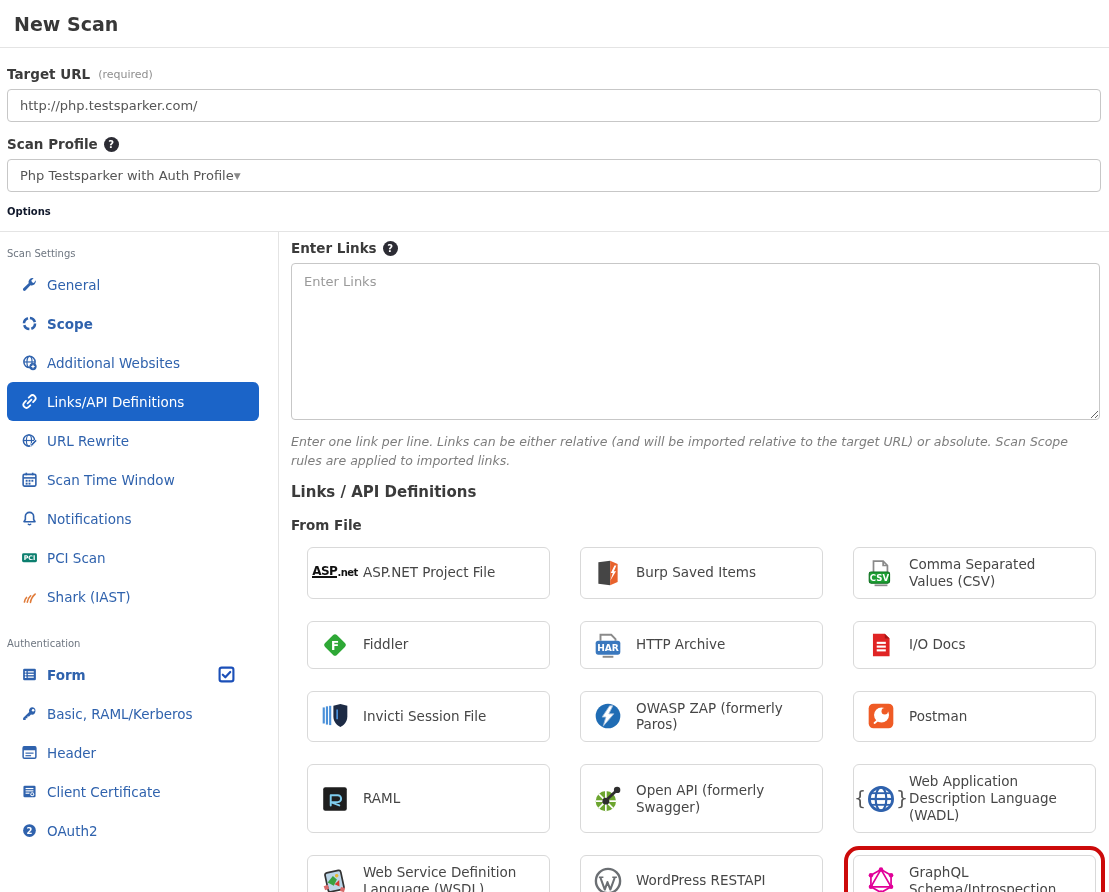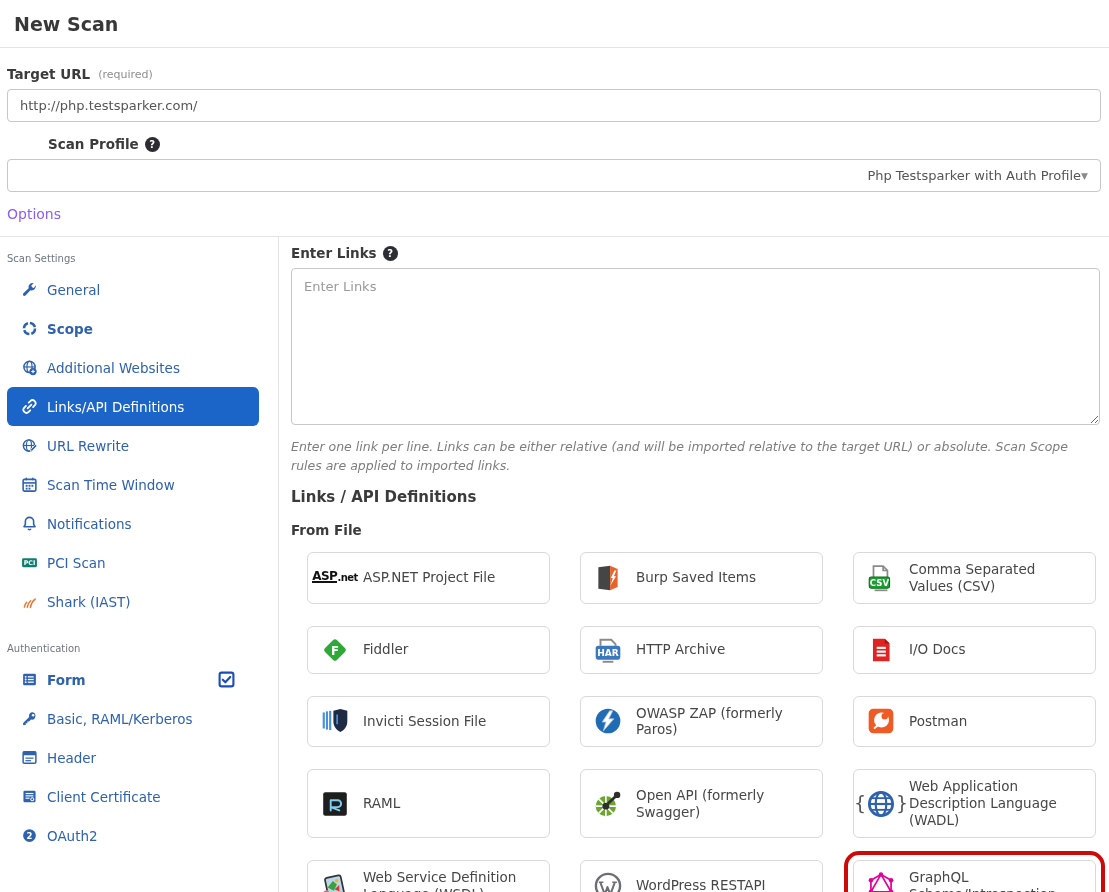--- a/index.html
+++ b/index.html
@@ -13,23 +13,23 @@
   .field-label { font-size: 13.5px; font-weight: 700; color: #3b3b3b; margin: 6px 0 7px 0;
     display: flex; align-items: center; gap: 6px; }
   .required-note { font-size: 11px; font-weight: 400; color: #8f8f8f; margin-left: 2px; }
   .help-badge { display: inline-flex; align-items: center; justify-content: center;
     width: 15px; height: 15px; border-radius: 50%; background: #2c2c34; color: #fff;
     font-size: 10px; font-weight: 700; }
   .text-input { width: 1094px; height: 33px; border: 1px solid #c7c7c7; border-radius: 4px;
     padding: 7px 12px; font-size: 13px; color: #555; font-family: inherit; background: #fff; }
   .select-box { width: 1094px; height: 33px; border: 1px solid #c7c7c7; border-radius: 4px;
     padding: 0 12px; font-size: 13px; color: #555; display: flex; align-items: center;
-    justify-content: flex-end; background: #fff; margin-bottom: 14px; }
+    justify-content: flex-start; background: #fff; margin-bottom: 14px; }
   .select-caret { color: #8a8a8a; font-size: 9px; }
-  .options-title { font-size: 14px; font-weight: 400; color: #8b5cf6; margin: 6px 0 14px 0; }
+  .options-title { font-size: 10px; font-weight: 700; color: #0f172a; margin: 6px 0 14px 0; }
   .section-divider { border: 0; border-top: 1px solid #e4e4e4; }
 
   
   .content-row { display: flex; align-items: stretch; min-height: 655px; }
   .sidebar { width: 279px; border-right: 1px solid #e4e4e4; padding: 8px 0 0 7px; flex: none; }
   .sidebar-heading { font-size: 10px; color: #6e7680; font-weight: 400; margin: 8px 0 6px 0; }
   .sidebar-list { list-style: none; }
   .sidebar-item { display: flex; align-items: center; gap: 9px; color: #2f62ad;
     font-size: 13.5px; padding: 11px 24px 11px 14px; cursor: pointer; border-radius: 6px;
     width: 252px; }
@@ -78,21 +78,21 @@
   <h1 class="page-title">New Scan</h1>
 </header>
 
 <section class="top-form">
   <div class="field-label">
     <span>Target URL</span>
     <span class="required-note">(required)</span>
   </div>
   <input class="text-input" type="text" value="http://php.testsparker.com/" style="">
 
-  <div class="field-label" style="margin-top:14px;margin-left:41px;">
+  <div class="field-label" style="margin-top:14px;">
     <span>Scan Profile</span>
     <span class="help-badge">?</span>
   </div>
   <div class="select-box">
     <span>Php Testsparker with Auth Profile</span>
     <span class="select-caret">▼</span>
   </div>
 
   <div class="options-title">Options</div>
 </section>

